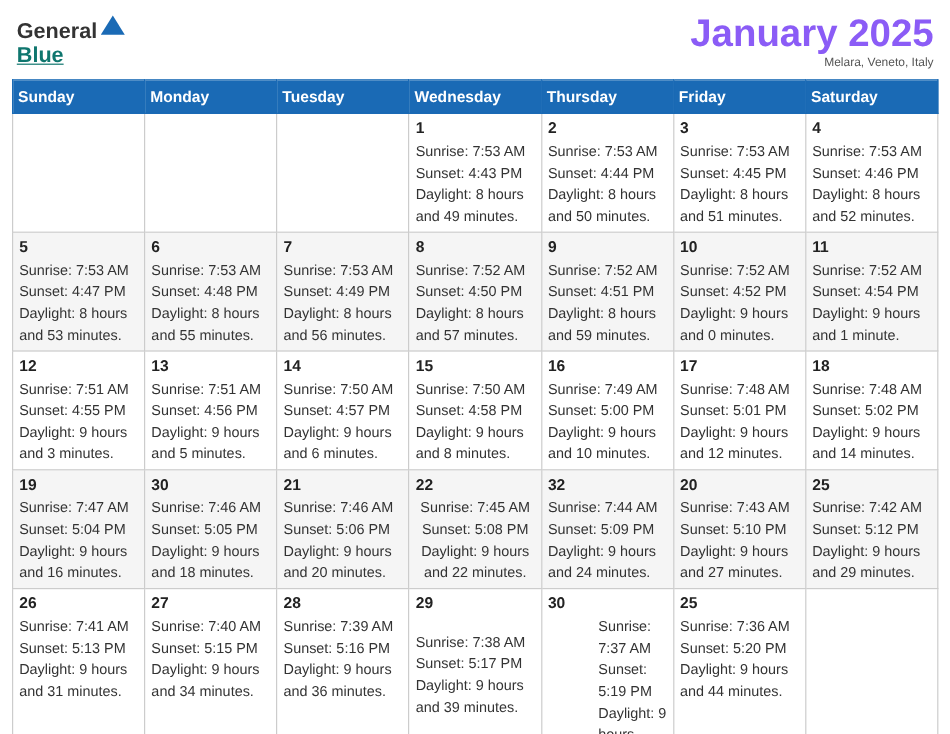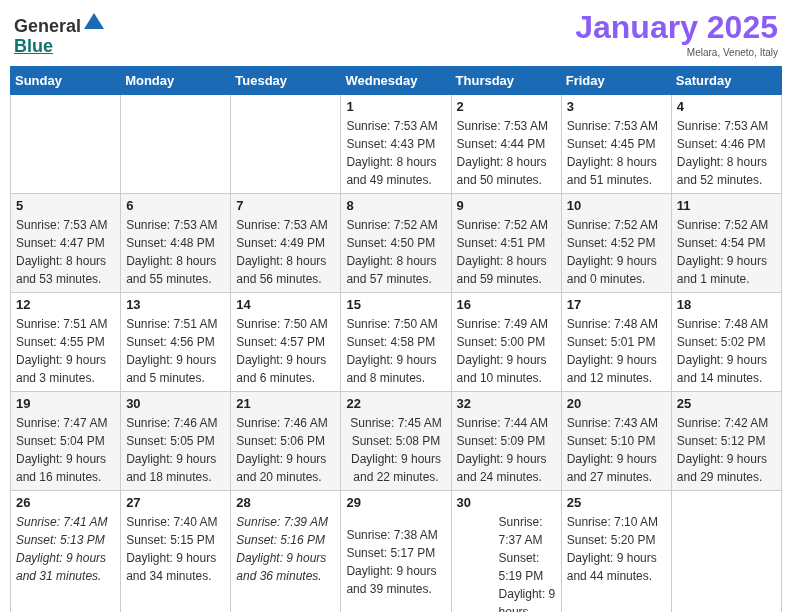--- a/index.html
+++ b/index.html
@@ -305,56 +305,56 @@
           <div class="day-number">25</div>
           <div class="day-info" style="white-space: pre-line;">Sunrise: 7:42 AM
 Sunset: 5:12 PM
 Daylight: 9 hours
 and 29 minutes.</div>
         </td>
       </tr>
       <tr>
         <td>
           <div class="day-number">26</div>
-          <div class="day-info" style="white-space: pre-line; font-style: italic;">Sunrise: 7:41 AM
+          <div class="day-info" style="white-space: pre-line;">Sunrise: 7:41 AM
 Sunset: 5:13 PM
 Daylight: 9 hours
 and 31 minutes.</div>
         </td>
         <td>
           <div class="day-number">27</div>
           <div class="day-info" style="white-space: pre-line;">Sunrise: 7:40 AM
 Sunset: 5:15 PM
 Daylight: 9 hours
 and 34 minutes.</div>
         </td>
         <td>
           <div class="day-number">28</div>
-          <div class="day-info" style="white-space: pre-line; font-style: italic;">Sunrise: 7:39 AM
+          <div class="day-info" style="white-space: pre-line;">Sunrise: 7:39 AM
 Sunset: 5:16 PM
 Daylight: 9 hours
 and 36 minutes.</div>
         </td>
         <td>
           <div class="day-number">29</div>
           <div class="day-info" style="white-space: pre-line; margin-top: 16px;">Sunrise: 7:38 AM
 Sunset: 5:17 PM
 Daylight: 9 hours
 and 39 minutes.</div>
         </td>
         <td>
           <div class="day-number">30</div>
           <div class="day-info" style="white-space: pre-line; margin-left: 42px;">Sunrise: 7:37 AM
 Sunset: 5:19 PM
 Daylight: 9 hours
 and 41 minutes.</div>
         </td>
         <td>
           <div class="day-number">25</div>
-          <div class="day-info" style="white-space: pre-line;">Sunrise: 7:10 AM
+          <div class="day-info" style="white-space: pre-line;">Sunrise: 7:36 AM
 Sunset: 5:20 PM
 Daylight: 9 hours
 and 44 minutes.</div>
         </td>
         <td class="empty-cell"></td>
       </tr>
     </tbody>
 </table>
 
 </body></html>

